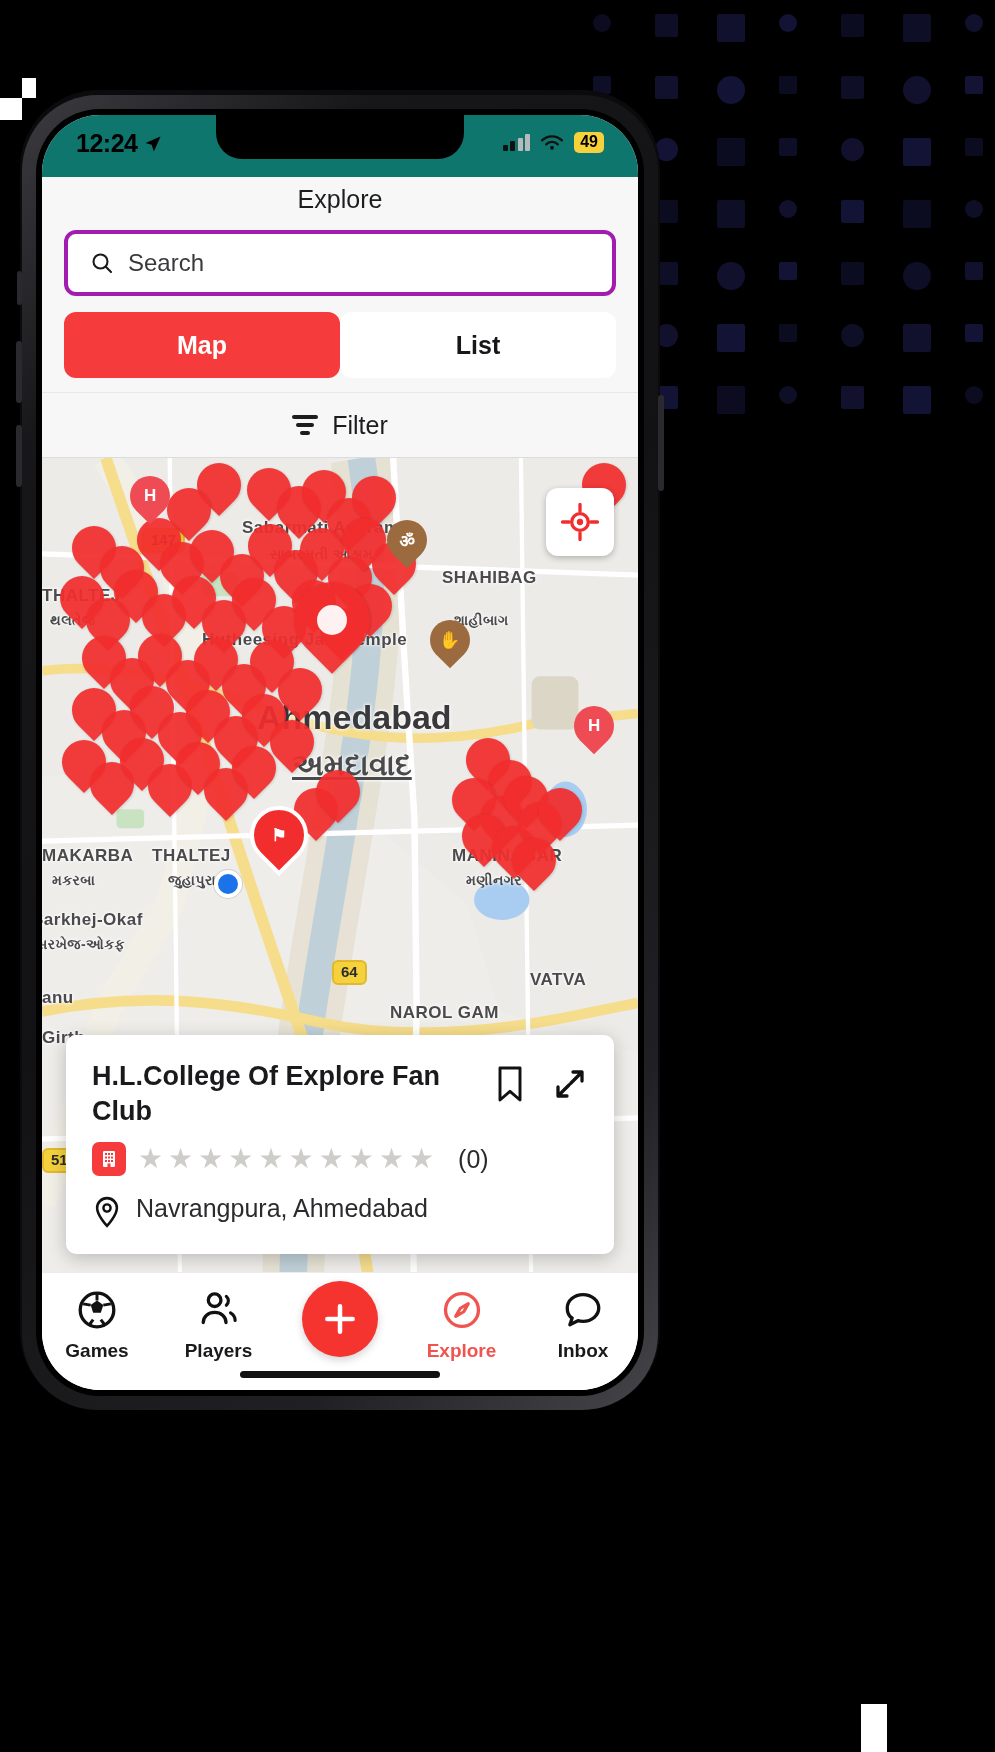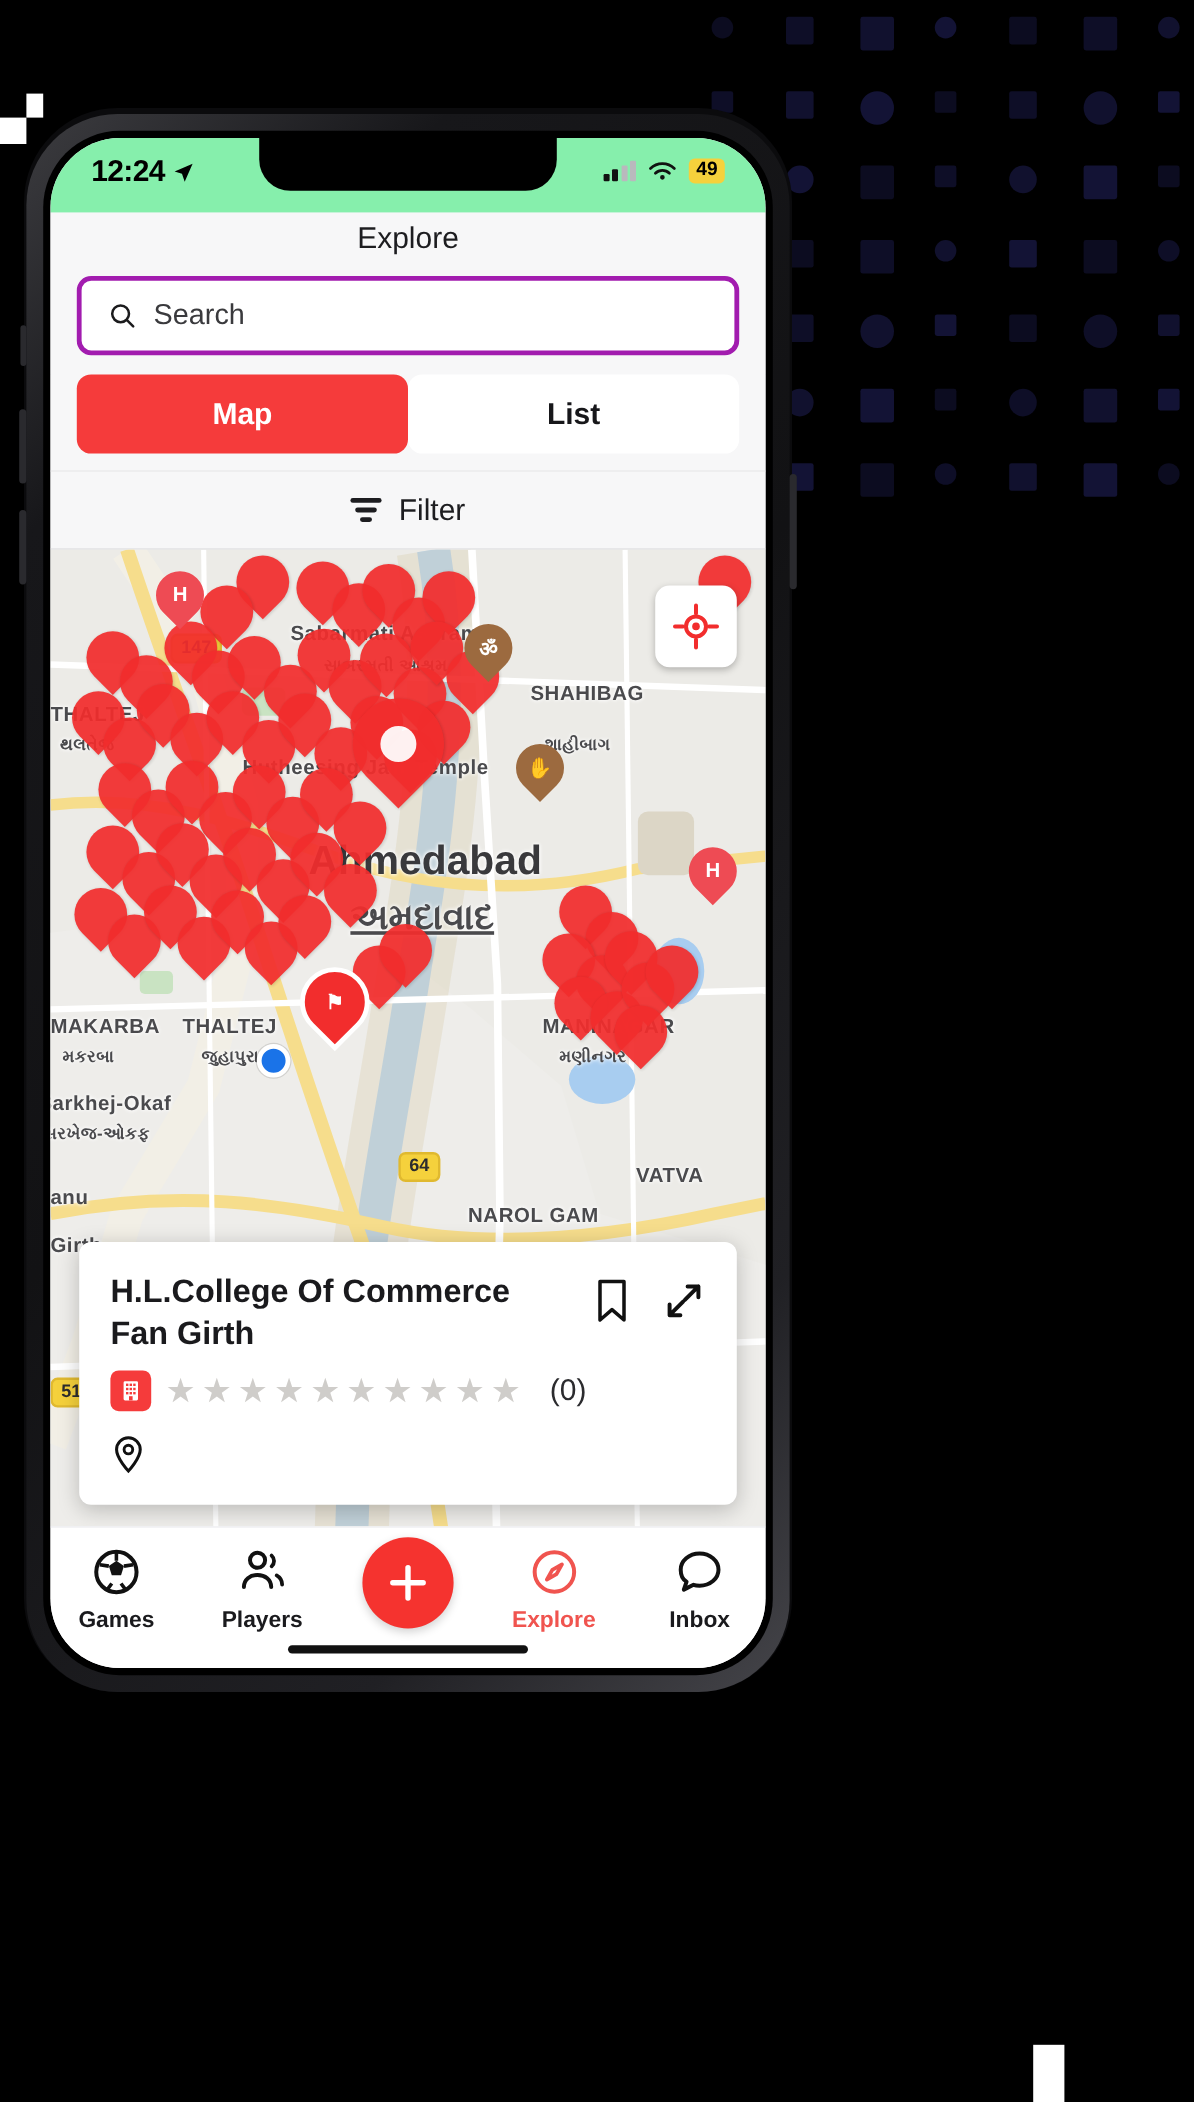--- a/index.html
+++ b/index.html
@@ -40,21 +40,21 @@
     padding: 6px;
   }
   .screen {
     position: relative; width: 100%; height: 100%;
     border-radius: 58px; overflow: hidden; background: #f5f5f7;
   }
   .side-btn { position: absolute; background: #2a2a2e; border-radius: 3px; }
 
   
   .statusbar {
-    position: relative; height: 62px; background: #86efac;
+    position: relative; height: 62px; background: #0f766e;
     display: flex; align-items: flex-start; justify-content: space-between;
     padding: 14px 34px 0 34px;
   }
   .status-time {
     display: flex; align-items: center; gap: 7px;
     font-size: 25px; font-weight: bold; color: #000; letter-spacing: -0.5px;
   }
   .loc-arrow { width: 18px; height: 18px; display:block; }
   .status-right { display: flex; align-items: center; gap: 9px; padding-top: 3px; }
   .bars { display: flex; align-items: flex-end; gap: 2.5px; height: 17px; }
@@ -461,21 +461,21 @@
             <div class="locate-btn">
               <svg width="40" height="40" viewBox="0 0 24 24">
                 <circle cx="12" cy="12" r="5" stroke="#f22d2d" stroke-width="2" fill="none"></circle>
                 <circle cx="12" cy="12" r="1.9" fill="#f22d2d"></circle>
                 <path d="M12 1.5v4M12 18.5v4M1.5 12h4M18.5 12h4" stroke="#f22d2d" stroke-width="2" stroke-linecap="round"></path>
               </svg>
             </div>
 
             <div class="venue-card">
               <div class="vc-top">
-                <div class="vc-title">H.L.College Of Commerce Fan Girth</div>
+                <div class="vc-title">H.L.College Of Explore Fan Club</div>
                 <div class="vc-actions">
                   <svg width="32" height="38" viewBox="0 0 24 28">
                     <path d="M4.5 2h15v24l-7.5-6.5L4.5 26z" stroke="#111" stroke-width="2.2" fill="none" stroke-linejoin="round"></path>
                   </svg>
                   <svg width="36" height="36" viewBox="0 0 24 24">
                     <path d="M14 4h6v6M20 4l-7.5 7.5" stroke="#111" stroke-width="2.2" fill="none" stroke-linecap="round" stroke-linejoin="round"></path>
                     <path d="M10 20H4v-6M4 20l7.5-7.5" stroke="#111" stroke-width="2.2" fill="none" stroke-linecap="round" stroke-linejoin="round"></path>
                   </svg>
                 </div>
               </div>
@@ -510,20 +510,21 @@
                     <span class="star">★</span>
                   </div>
                 <span class="rate-count">(0)</span>
               </div>
               <div class="vc-addr">
                 <svg width="30" height="32" viewBox="0 0 22 24" style="flex:none;margin-top:4px">
                   <path d="M11 1.6c-4.1 0-7.4 3.3-7.4 7.4 0 5.6 7.4 13.4 7.4 13.4s7.4-7.8 7.4-13.4c0-4.1-3.3-7.4-7.4-7.4z" stroke="#111" stroke-width="1.9" fill="none"></path>
                   <circle cx="11" cy="9" r="2.7" stroke="#111" stroke-width="1.8" fill="none"></circle>
                 </svg>
                 <div class="lines">
+                  <div>Navrangpura, Ahmedabad</div>
                 </div>
               </div>
             </div>
           </div>
 
           <div class="tabbar">
             <div class="tab">
               <svg width="42" height="42" viewBox="0 0 24 24">
                 <circle cx="12" cy="12" r="9.6" stroke="#111" stroke-width="1.9" fill="none"></circle>
                 <path d="M12 6.6 8.4 9.2l1.4 4.3h4.4l1.4-4.3z" fill="#111"></path>

